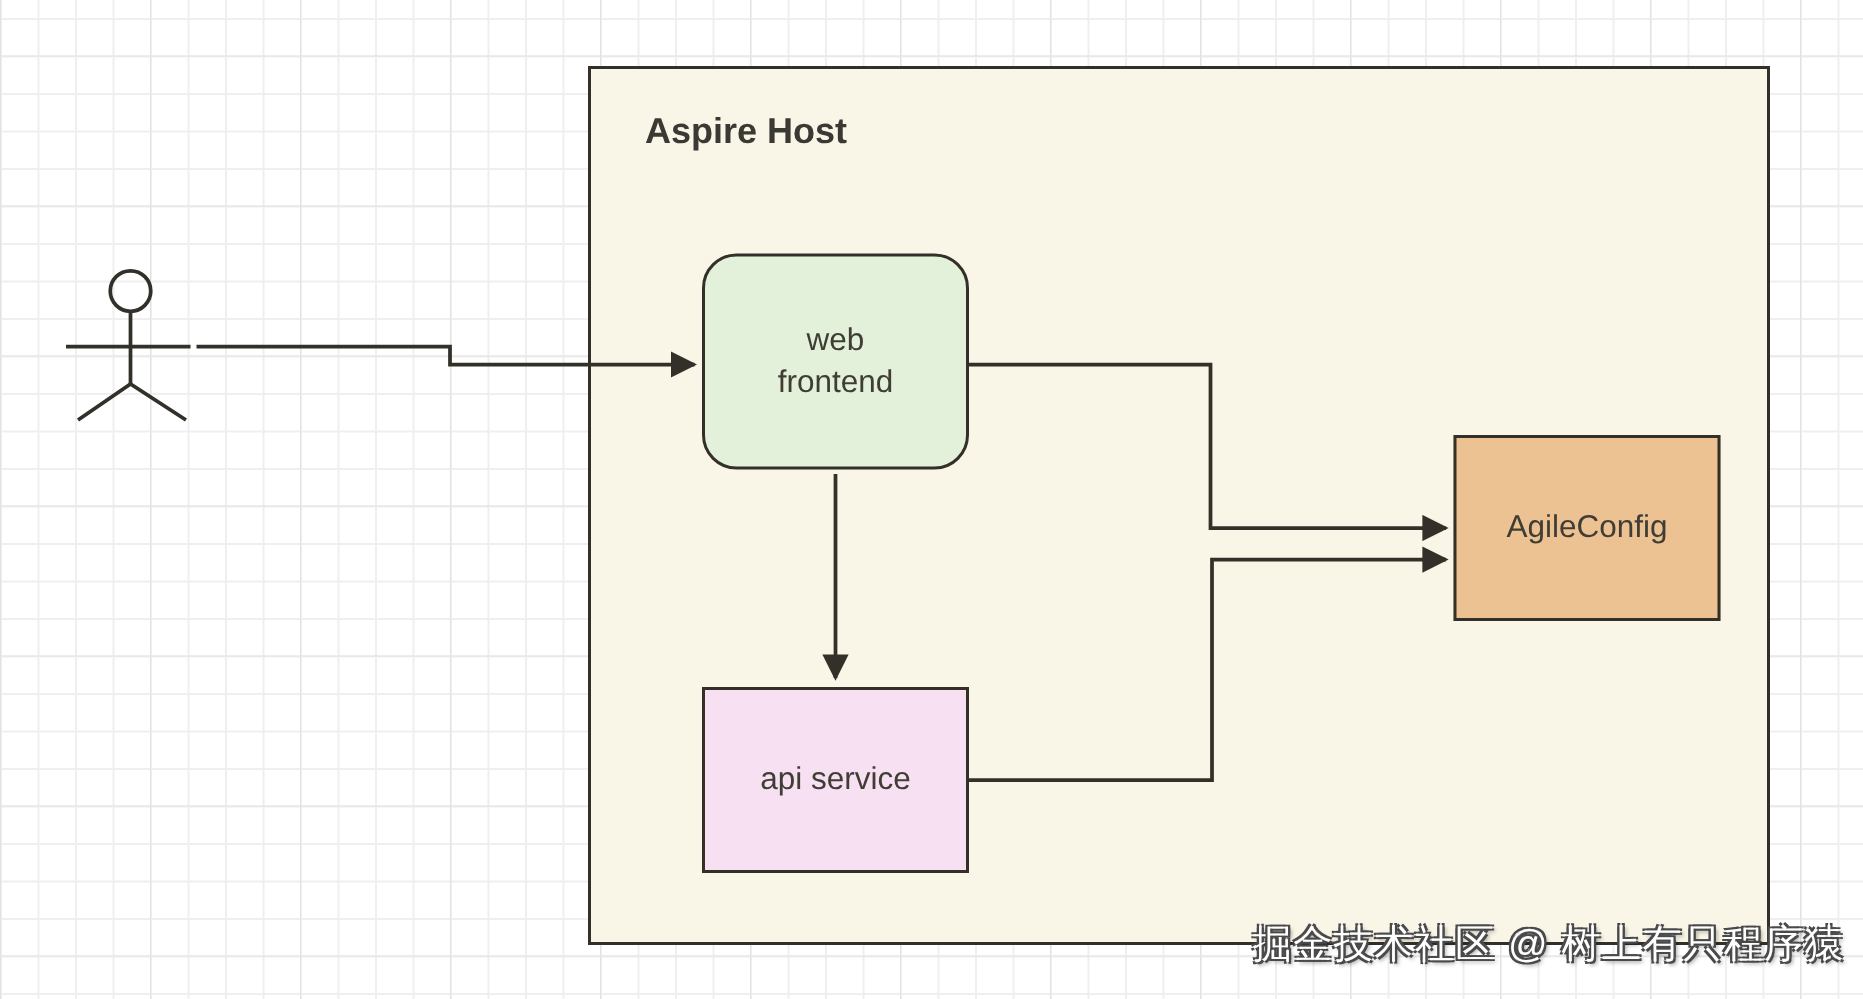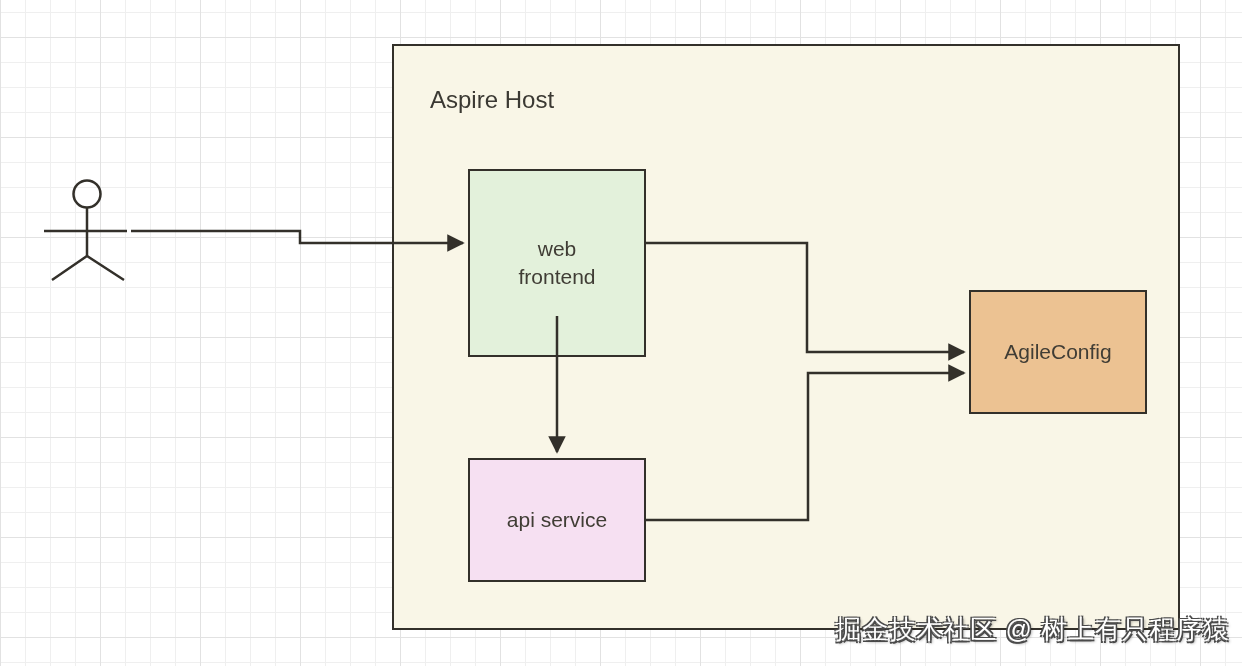--- a/index.html
+++ b/index.html
@@ -29,43 +29,45 @@
     top: 44px;
     width: 788px;
     height: 586px;
     background: #f9f6e7;
     border: 2px solid #33302a;
     box-sizing: border-box;
   }
   .container-label {
     position: absolute;
     left: 36px;
-    top: 40px;
+    top: 28px;
     font-size: 24px;
     color: #3b3933;
+    font-weight: bold;
   }
   .node {
     position: absolute;
     border: 2px solid #33302a;
     box-sizing: border-box;
     display: flex;
     align-items: center;
     justify-content: center;
     text-align: center;
     font-size: 21px;
     line-height: 1.35;
     color: #403d35;
     white-space: pre-line;
   }
   .node-web-frontend {
     left: 468px;
     top: 169px;
     width: 178px;
-    height: 188px;
+    height: 144px;
     background: #e3f1db;
+    border-radius: 23px;
   }
   .node-api-service {
     left: 468px;
     top: 458px;
     width: 178px;
     height: 124px;
     background: #f6e0f2;
   }
   .node-agile-config {
     left: 969px;

